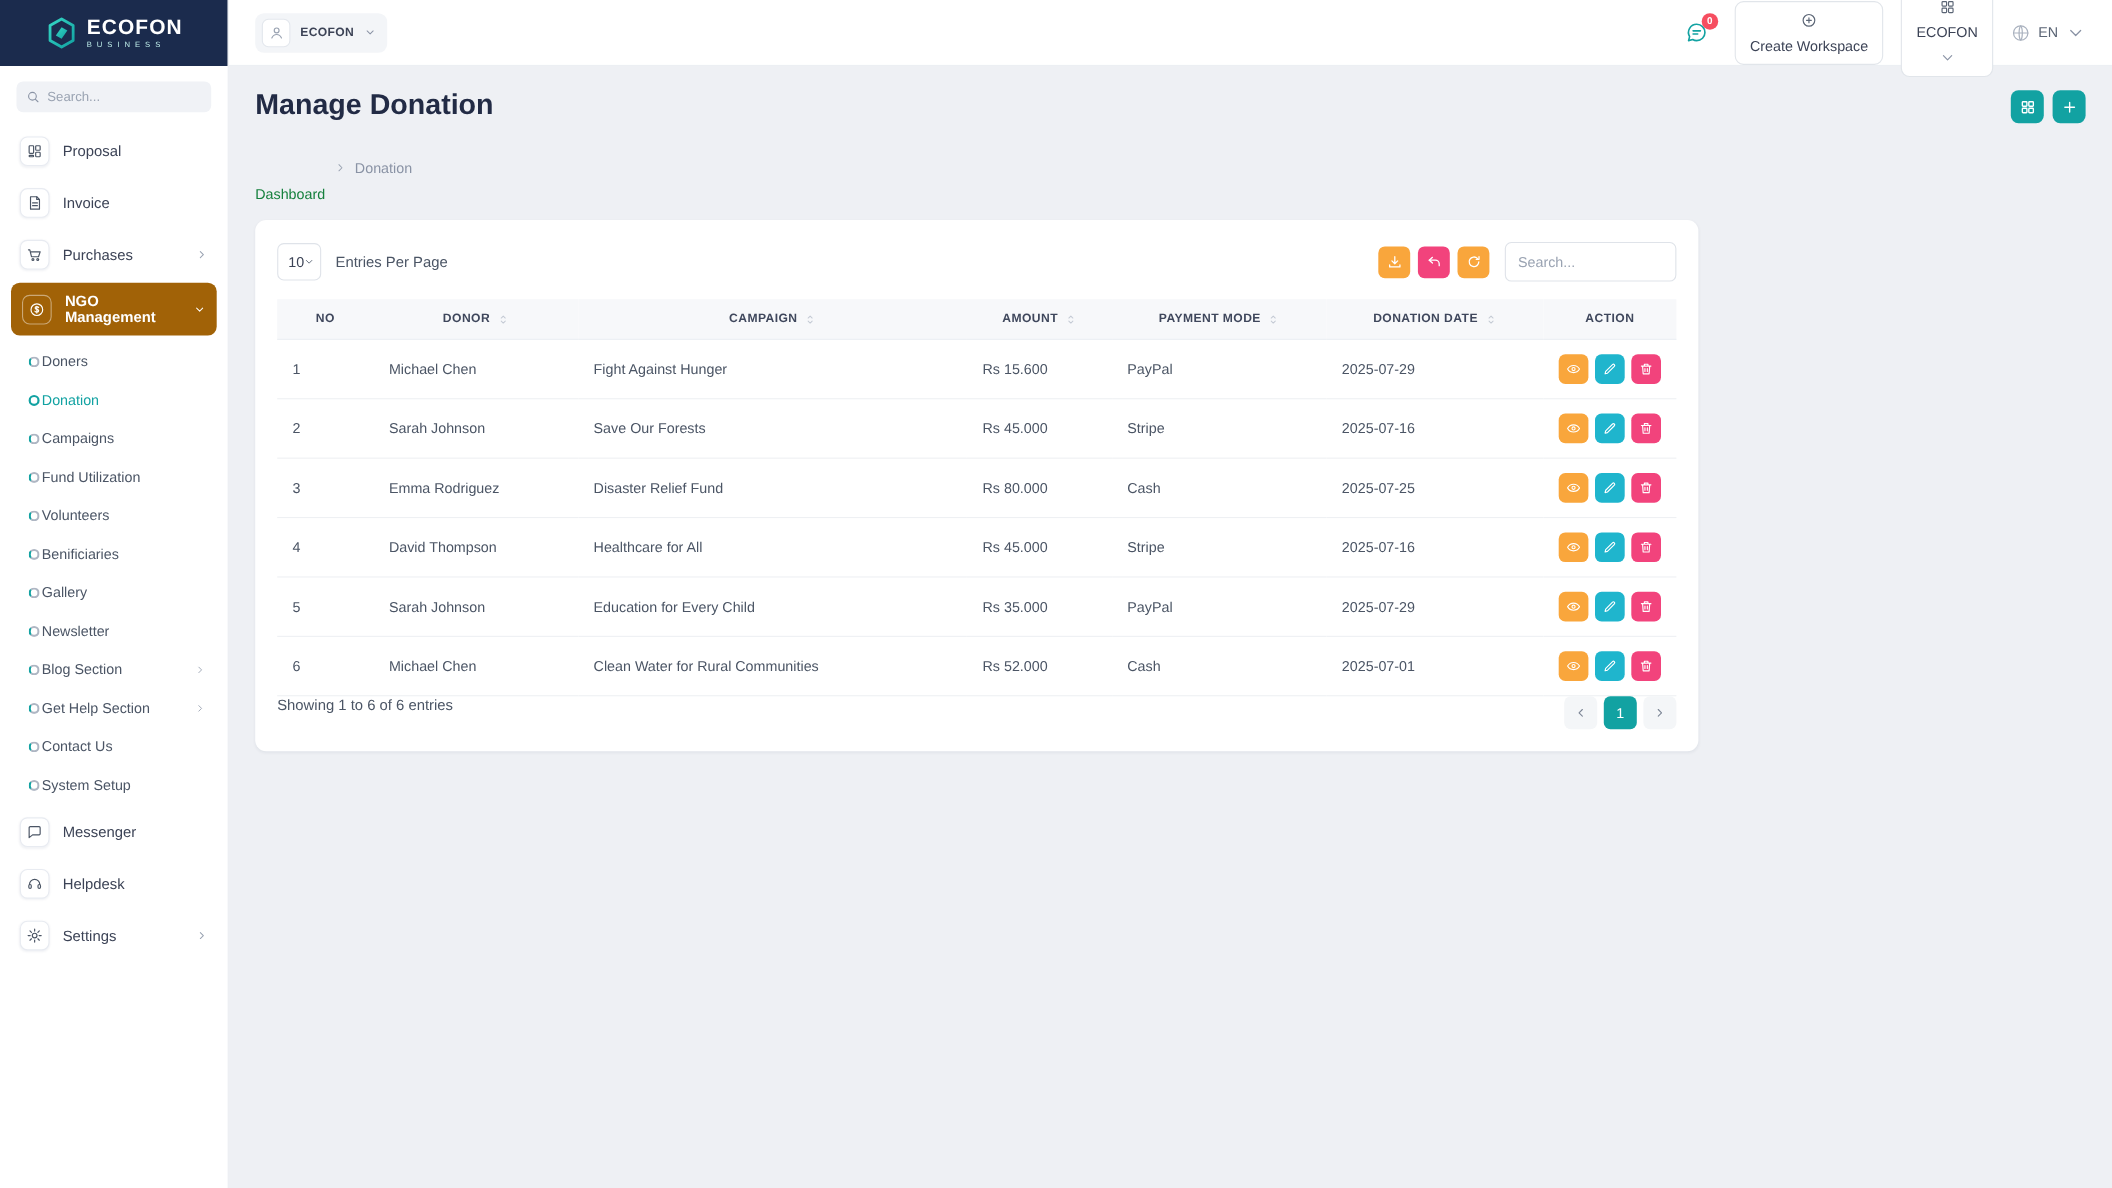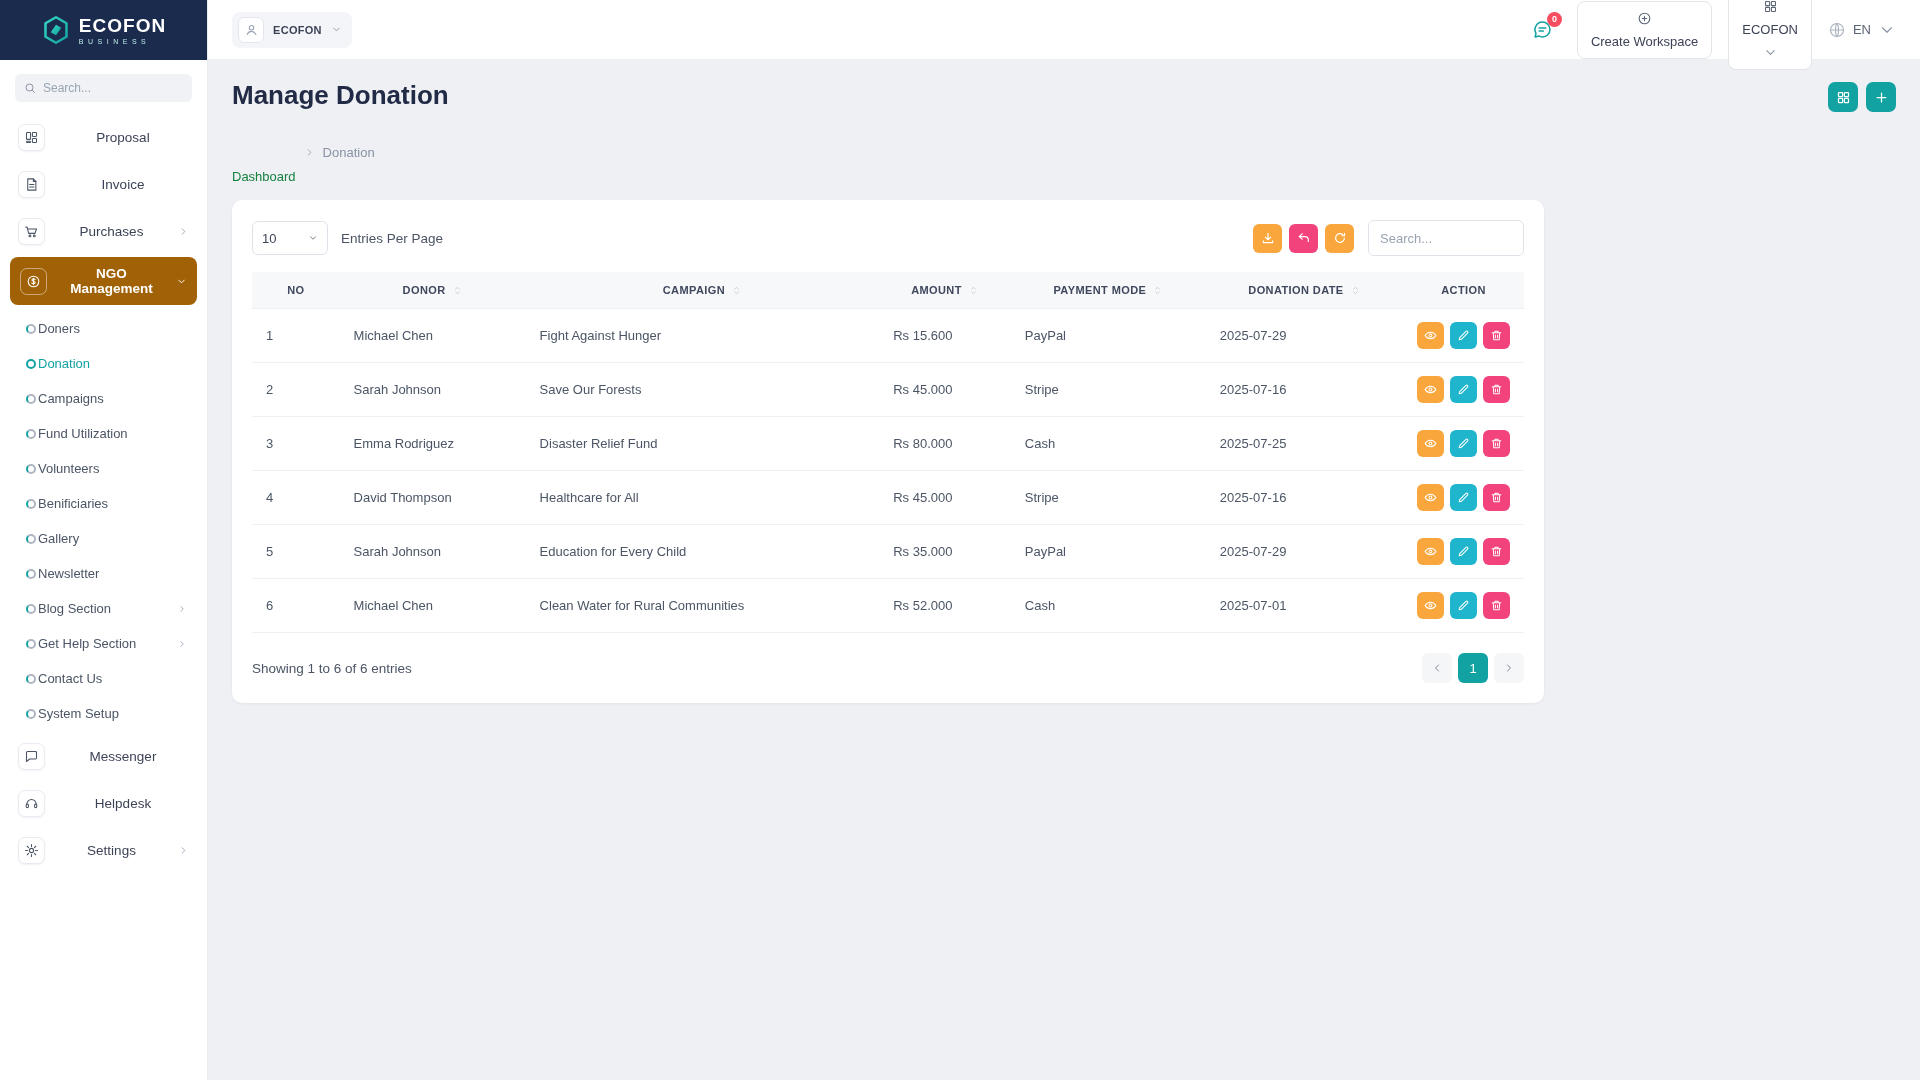--- a/index.html
+++ b/index.html
@@ -18,21 +18,21 @@
   .logo-text { display:flex; flex-direction:column; line-height:1; }
   .logo-name { color:#fff; font-weight:bold; font-size:19px; letter-spacing:1px; }
   .logo-sub { color:#bfeeea; font-size:7px; letter-spacing:4.5px; margin-top:3px; }
 
   .side-search { margin:14px 15px 8px; background:#f0f2f6; border-radius:6px; height:28px; display:flex; align-items:center; padding:0 9px; gap:7px; }
   .side-search svg { width:12px; height:12px; stroke:#8a93a5; }
   .side-search input { border:none; background:transparent; font-size:12px; color:#4a5261; width:100%; }
   .side-search input::placeholder { color:#9aa3b2; }
 
   .nav { padding:6px 10px 10px; }
-  .nav-item { display:flex; align-items:center; gap:12px; padding:8px 8px; border-radius:8px; margin-bottom:4px; font-size:13.5px; font-weight:500; color:#3c4356;text-align:center; }
+  .nav-item { display:flex; align-items:center; gap:12px; padding:8px 8px; border-radius:8px; margin-bottom:4px; font-size:13.5px; font-weight:500; color:#3c4356; }
   .icn-box { width:27px; height:27px; min-width:27px; border:1px solid #e8ebf1; border-radius:7px; background:#fff; box-shadow:0 1px 2px rgba(20,40,80,.06); display:flex; align-items:center; justify-content:center; color:#4b5565; }
   .icn-box svg { width:15px; height:15px; stroke:currentColor; fill:none; stroke-width:1.7; stroke-linecap:round; stroke-linejoin:round; }
   .nav-label { flex:1; }
   .nav-chev { color:#9aa3b2; }
   .nav-chev svg { width:11px; height:11px; stroke:currentColor; fill:none; stroke-width:2; stroke-linecap:round; stroke-linejoin:round; }
   .nav-item.active { background:#a16207; color:#fff; padding:9px 10px;font-weight:bold; }
   .nav-item.active .icn-box { background:transparent; border-color:rgba(255,255,255,.45); box-shadow:none; color:#fff; }
   .nav-item.active .nav-chev { color:#fff; }
 
   .submenu { list-style:none; padding:2px 0 4px 8px; }
@@ -72,21 +72,21 @@
   .crumbs a { color:#15803d; text-decoration:none; cursor:pointer;margin-top:48px; }
   .crumb-sep { color:#9aa3b2; display:flex; }
   .crumb-sep svg { width:11px; height:11px; stroke:currentColor; fill:none; stroke-width:2; stroke-linecap:round; stroke-linejoin:round; }
   .crumb-cur { color:#8a93a5; }
   .head-actions { display:flex; gap:8px; margin-top:2px; }
   .teal-btn { width:30px; height:30px; border-radius:7px; background:#12a2a2; color:#fff; display:flex; align-items:center; justify-content:center; }
   .teal-btn svg { width:15px; height:15px; stroke:currentColor; fill:none; stroke-width:2; stroke-linecap:round; stroke-linejoin:round; }
 
   .card { margin-top:16px; background:#fff; border-radius:10px; box-shadow:0 1px 3px rgba(25,39,70,.06); padding:20px; width:1312px; }
   .toolbar { display:flex; align-items:center; margin-bottom:16px; }
-  .select { width:76px; height:34px; border:1px solid #dfe3e9; border-radius:6px; display:flex; align-items:center; justify-content:space-between; padding:0 9px; font-size:13px; color:#3c4356; cursor:pointer; }
+  .select { width:40px; height:34px; border:1px solid #dfe3e9; border-radius:6px; display:flex; align-items:center; justify-content:space-between; padding:0 9px; font-size:13px; color:#3c4356; cursor:pointer; }
   .select svg { width:10px; height:10px; stroke:#5b6575; fill:none; stroke-width:2; stroke-linecap:round; stroke-linejoin:round; }
   .toolbar-label { margin-left:13px; font-size:13.5px; color:#4b5565; }
   .toolbar-right { margin-left:auto; display:flex; align-items:center; gap:7px; }
   .sq-btn { width:29px; height:29px; border-radius:6px; color:#fff; display:flex; align-items:center; justify-content:center; }
   .sq-btn svg { width:14px; height:14px; stroke:currentColor; fill:none; stroke-width:2; stroke-linecap:round; stroke-linejoin:round; }
   .sq-btn.orange { background:#f9a63c; }
   .sq-btn.pink { background:#f2437c; }
   .table-search { margin-left:7px; width:156px; height:36px; border:1px solid #dfe3e9; border-radius:6px; padding:0 11px; font-size:13px; color:#4a5261; }
   .table-search::placeholder { color:#9aa3b2; }
 
@@ -96,21 +96,21 @@
   .sort { color:#c4cad4; display:flex; }
   .sort svg { width:11px; height:11px; stroke:currentColor; fill:none; stroke-width:2; stroke-linecap:round; stroke-linejoin:round; }
   tbody td { padding:13px 14px; font-size:13px; color:#4b5565; border-bottom:1px solid #eef0f3; }
   .actions { display:flex; gap:6px; }
   .act { width:27px; height:27px; border-radius:6px; color:#fff; display:flex; align-items:center; justify-content:center; }
   .act svg { width:13px; height:13px; stroke:currentColor; fill:none; stroke-width:1.9; stroke-linecap:round; stroke-linejoin:round; }
   .act.view { background:#f9a63c; }
   .act.edit { background:#1fb5cd; }
   .act.del  { background:#f2437c; }
 
-  .card-foot { display:flex; align-items:center; justify-content:space-between; margin-top:20px; }
+  .card-foot { display:flex; justify-content:space-between; }
   .foot-text { font-size:13.5px; color:#4b5565; }
   .pager { display:flex; gap:6px; }
   .page-btn { width:30px; height:30px; border-radius:6px; background:#f4f6f8; color:#7c8595; font-size:13px; display:flex; align-items:center; justify-content:center; }
   .page-btn svg { width:12px; height:12px; stroke:currentColor; fill:none; stroke-width:2; stroke-linecap:round; stroke-linejoin:round; }
   .page-btn.active { background:#12a2a2; color:#fff; font-weight:500; }
 </style>
 </head>
 <body>
 
 <div class="app">

